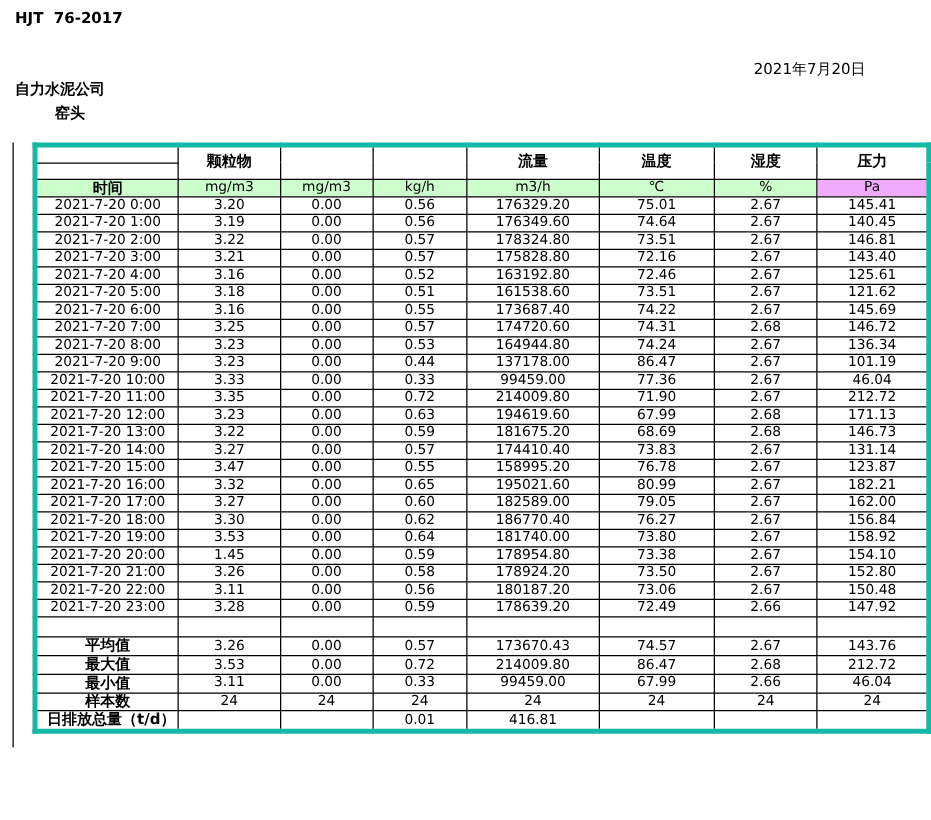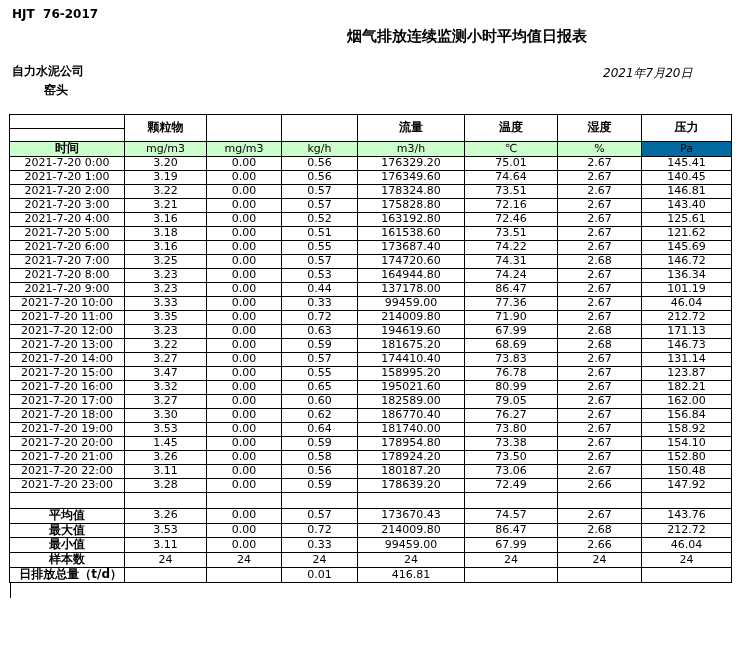--- a/index.html
+++ b/index.html
@@ -4,48 +4,47 @@
 <style>
   * { box-sizing: border-box; }
   html,body { margin:0; padding:0; background:#fff; }
   body { font-family:"DejaVu Sans","Liberation Sans",sans-serif; color:#000; }
   .page { position:relative; width:745px; height:636px; background:#fff; overflow:hidden; }
 
   .doc-code { position:absolute; left:12px; top:7px; font-weight:bold; font-size:12px; white-space:pre; }
   .title    { position:absolute; left:347px; top:27px; font-weight:bold; font-size:15px; white-space:nowrap; }
   .company  { position:absolute; left:12px; top:63px; font-weight:bold; font-size:12px; }
   .site     { position:absolute; left:12px; top:82px; font-weight:bold; font-size:12px;margin-left:32px; }
-  .date     { position:absolute; left:603px; top:65px; font-size:12px;font-style:italic; }
+  .date     { position:absolute; left:603px; top:47px; font-size:12px; }
 
   .left-strip { position:absolute; left:10px; top:114px; width:5px; height:484px;
                 border-left:1px solid #000; }
 
-  table.report { position:absolute; left:9px; top:114px; border-collapse:collapse;
-                 table-layout:fixed; border:1px solid #14b8a6; background:#fff; }
+  table.report { position:absolute; left:26px; top:114px; border-collapse:collapse;
+                 table-layout:fixed; border:4px solid #14b8a6; background:#fff; }
   table.report td { border:1px solid #000; height:14px; padding:0 2px; text-align:center;
                     font-size:11px; line-height:1.15; white-space:pre; overflow:hidden; }
   tr.grp td { font-weight:bold; font-size:12px; height:14px; }
   tr.grp2 td { height:13px; }
   tr.units td { font-size:11px; }
   tr.units td:first-child { font-weight:bold; font-size:12px; }
   tbody[data-name="summary-rows"] td:first-child { font-weight:bold; font-size:12px; }
   tbody[data-name="summary-rows"] tr[data-name="spacer-row"] td { height:16px; font-weight:normal; }
   tbody[data-name="summary-rows"] tr:last-child td:first-child { text-align:right; padding-left:3px; }
 
   .note       { position:absolute; left:13px; top:618px; font-weight:bold; font-size:12px; }
   .stamp      { position:absolute; left:13px; top:636px; font-weight:bold; font-size:12px; }
   .unit-label { position:absolute; left:200px; top:636px; font-weight:bold; font-size:12px; }
 </style>
 </head>
 <body>
 
 <div class="page" data-name="report-page">
 
   <div class="doc-code" data-name="standard-code">HJT  76-2017</div>
-  <div class="title" data-name="page-title">烟气排放连续监测小时平均值日报表</div>
   <div class="company" data-name="company-name">自力水泥公司</div>
   <div class="site" data-name="monitoring-site">窑头</div>
   <div class="date" data-name="report-date">2021年7月20日</div>
 
   <div class="left-strip" data-name="left-margin-strip"></div>
 
   <table class="report" data-name="report-table">
     <colgroup>
       <col style="width:115px">
         <col style="width:82px">
@@ -71,21 +70,21 @@
         <td data-name="header-cell-empty-bottom"></td>
       </tr>
       <tr class="units green" data-name="units-row">
         <td data-name="units-cell-time" style="background: rgb(204, 255, 204);">时间</td>
         <td data-name="units-cell-mgm3-1" style="background: rgb(204, 255, 204);">mg/m3</td>
         <td data-name="units-cell-mgm3-2" style="background: rgb(204, 255, 204);">mg/m3</td>
         <td data-name="units-cell-kgh" style="background: rgb(204, 255, 204);">kg/h</td>
         <td data-name="units-cell-m3h" style="background: rgb(204, 255, 204);">m3/h</td>
         <td data-name="units-cell-celsius" style="background: rgb(204, 255, 204);">℃</td>
         <td data-name="units-cell-percent" style="background: rgb(204, 255, 204);">%</td>
-        <td data-name="units-cell-pa" style="background: #0369a1;">Pa</td>
+        <td data-name="units-cell-pa" style="background: #f0abfc;">Pa</td>
       </tr>
     </thead>
     <tbody data-name="data-rows">
         <tr data-name="table-row">
           <td data-name="cell">2021-7-20 0:00</td>
           <td data-name="cell">3.20</td>
           <td data-name="cell">0.00</td>
           <td data-name="cell">0.56</td>
           <td data-name="cell">176329.20</td>
           <td data-name="cell">75.01</td>

